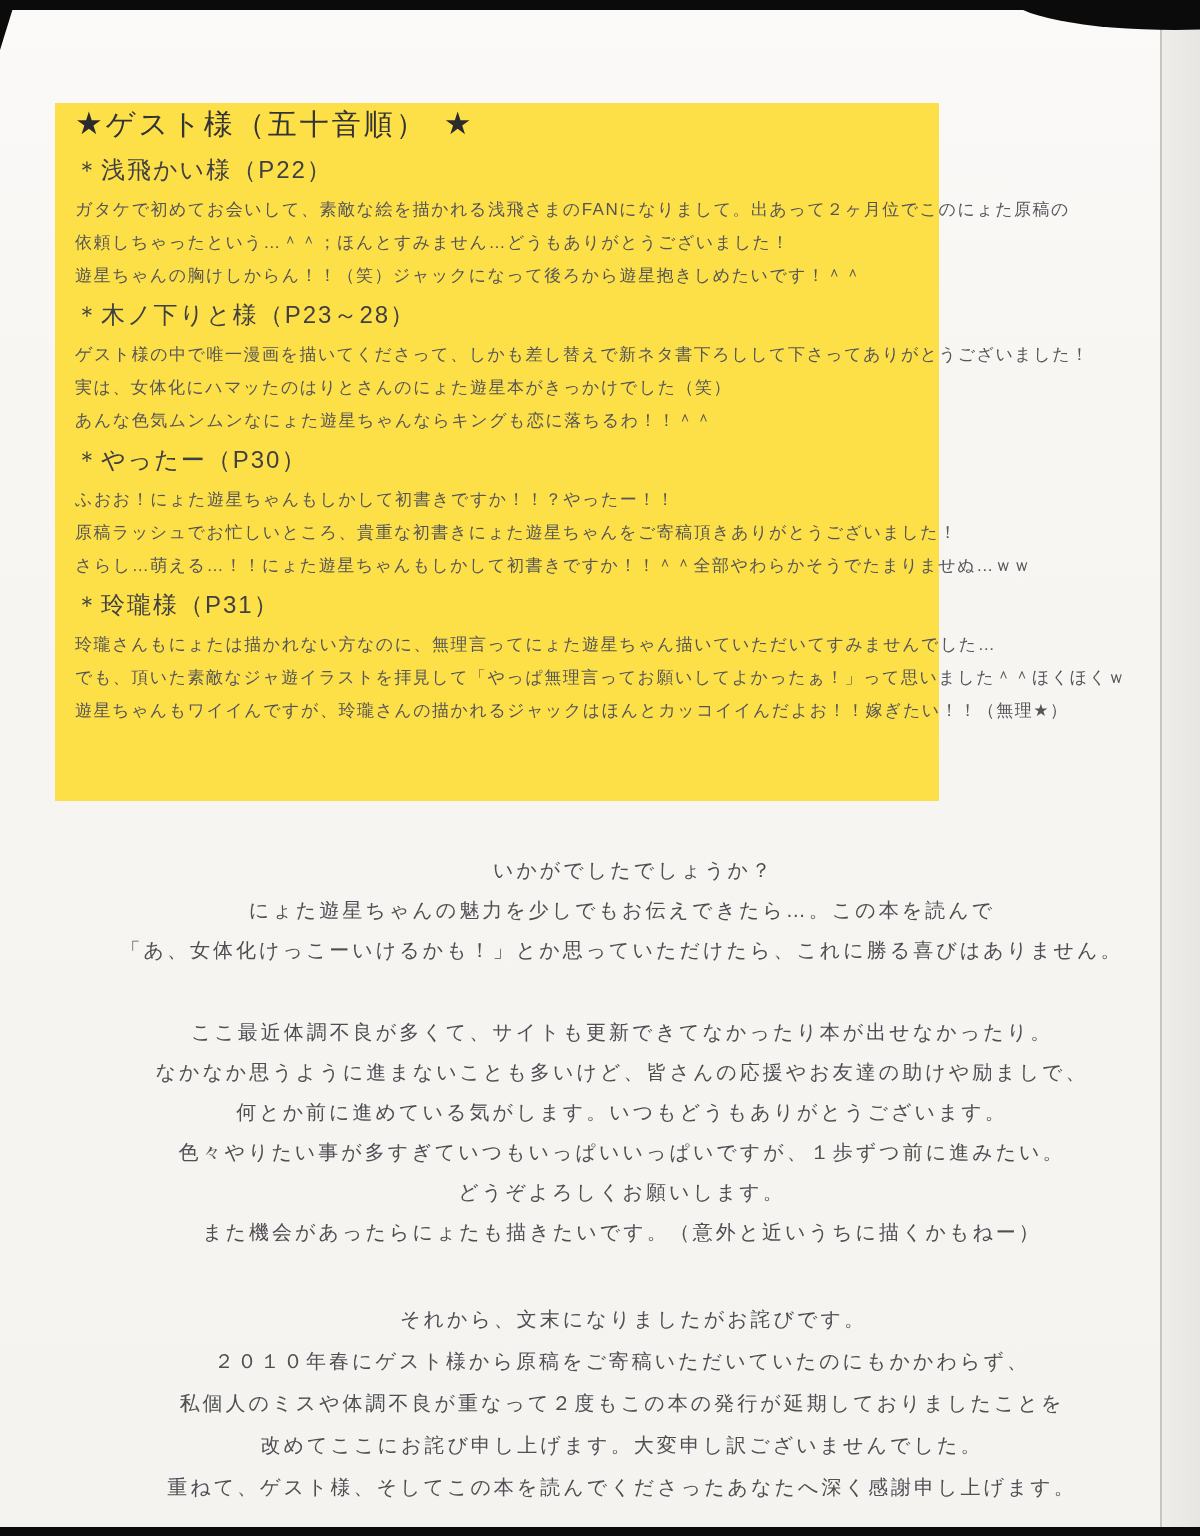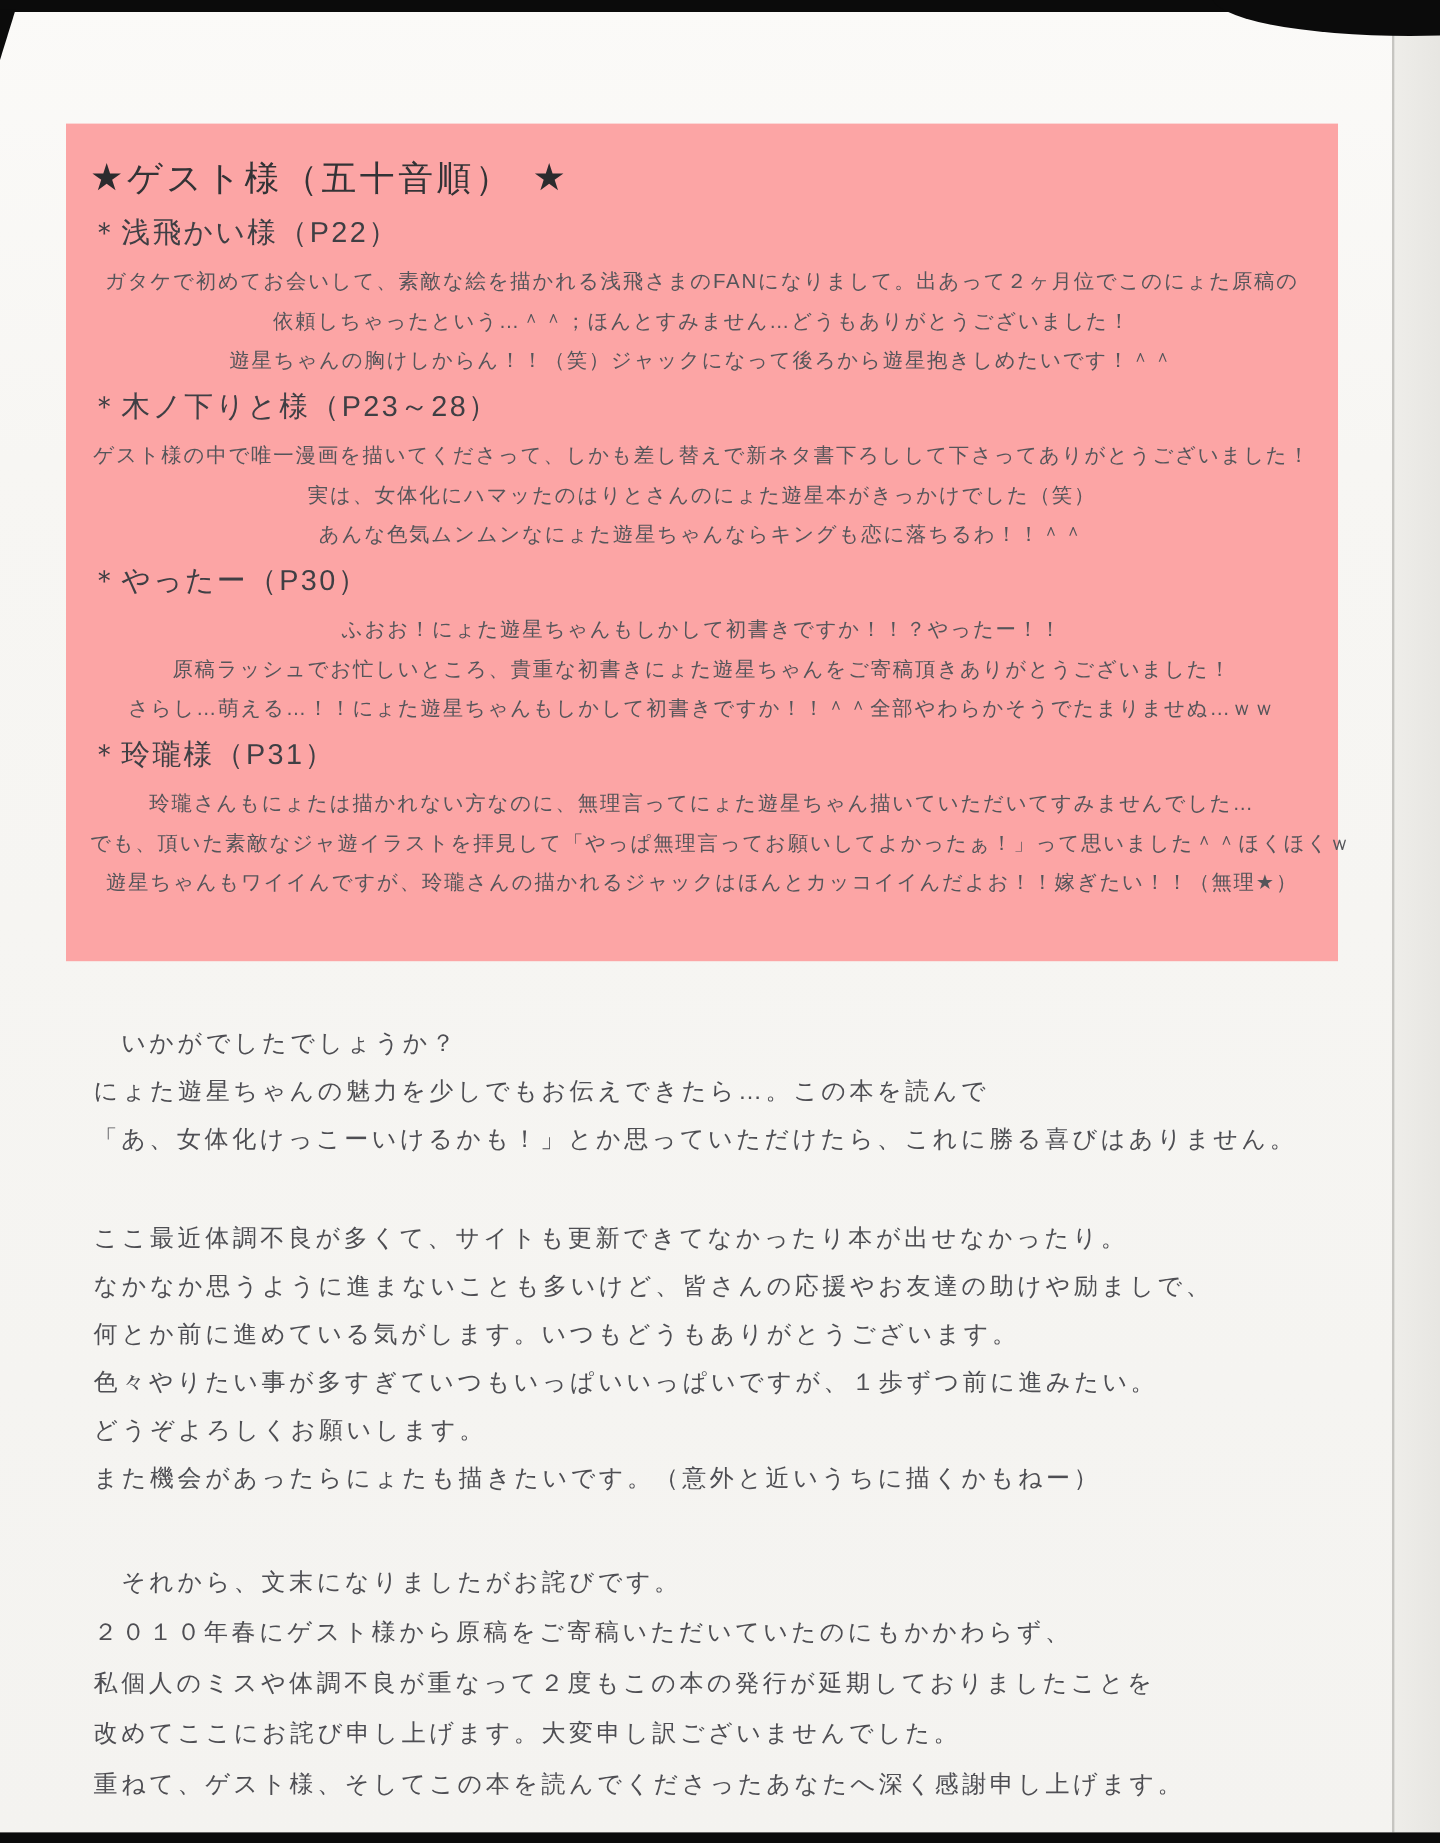--- a/index.html
+++ b/index.html
@@ -29,42 +29,42 @@
   .fold-shade {
     position:absolute; top:10px; bottom:9px; left:1162px; width:38px;
     background:linear-gradient(90deg,#eeede9,#e7e6e2); z-index:2;
   }
   .fold-line {
     position:absolute; top:10px; bottom:9px; left:1160px; width:2px;
     background:#c6c5c1; z-index:3;
   }
   
   .guest-box {
-    position:absolute; left:55px; top:103px; width:1060px; height:698px;
-    background:#fca5a5;
-    padding:24px 20px;
+    position:absolute; left:55px; top:103px; width:884px; height:698px;
+    background:#fde047;
+    padding:0 20px;
     z-index:1;
   }
   .box-title {
     font-size:29px; line-height:42px; letter-spacing:3px;
     color:#333336; margin-bottom:8px; white-space:nowrap;
   }
   .box-title .star { font-size:31px; color:#2b2b2e; }
   .box-title .star.trail { margin-left:16px; }
   .g-heading {
     font-size:24px; line-height:34px; letter-spacing:2px;
     color:#3f3f44; margin:6px 0 6px; white-space:nowrap;
   }
   .g-line {
     font-size:17px; line-height:33px; letter-spacing:1.5px;
-    color:#55555a; white-space:nowrap;text-align:center;
+    color:#55555a; white-space:nowrap;
   }
   
   .afterword { position:absolute; left:78px; top:850px; width:1088px; z-index:1; }
-  .para { margin-bottom:42px; }
+  .para { margin-bottom:42px;text-align:center; }
   .para.p2 { margin-bottom:46px; }
   .a-line {
     font-size:20px; line-height:40px; letter-spacing:3px;
     color:#4e4e53; white-space:nowrap;
   }
   .para.p3 .a-line { line-height:42px; }
 </style>
 </head>
 <body>
 

